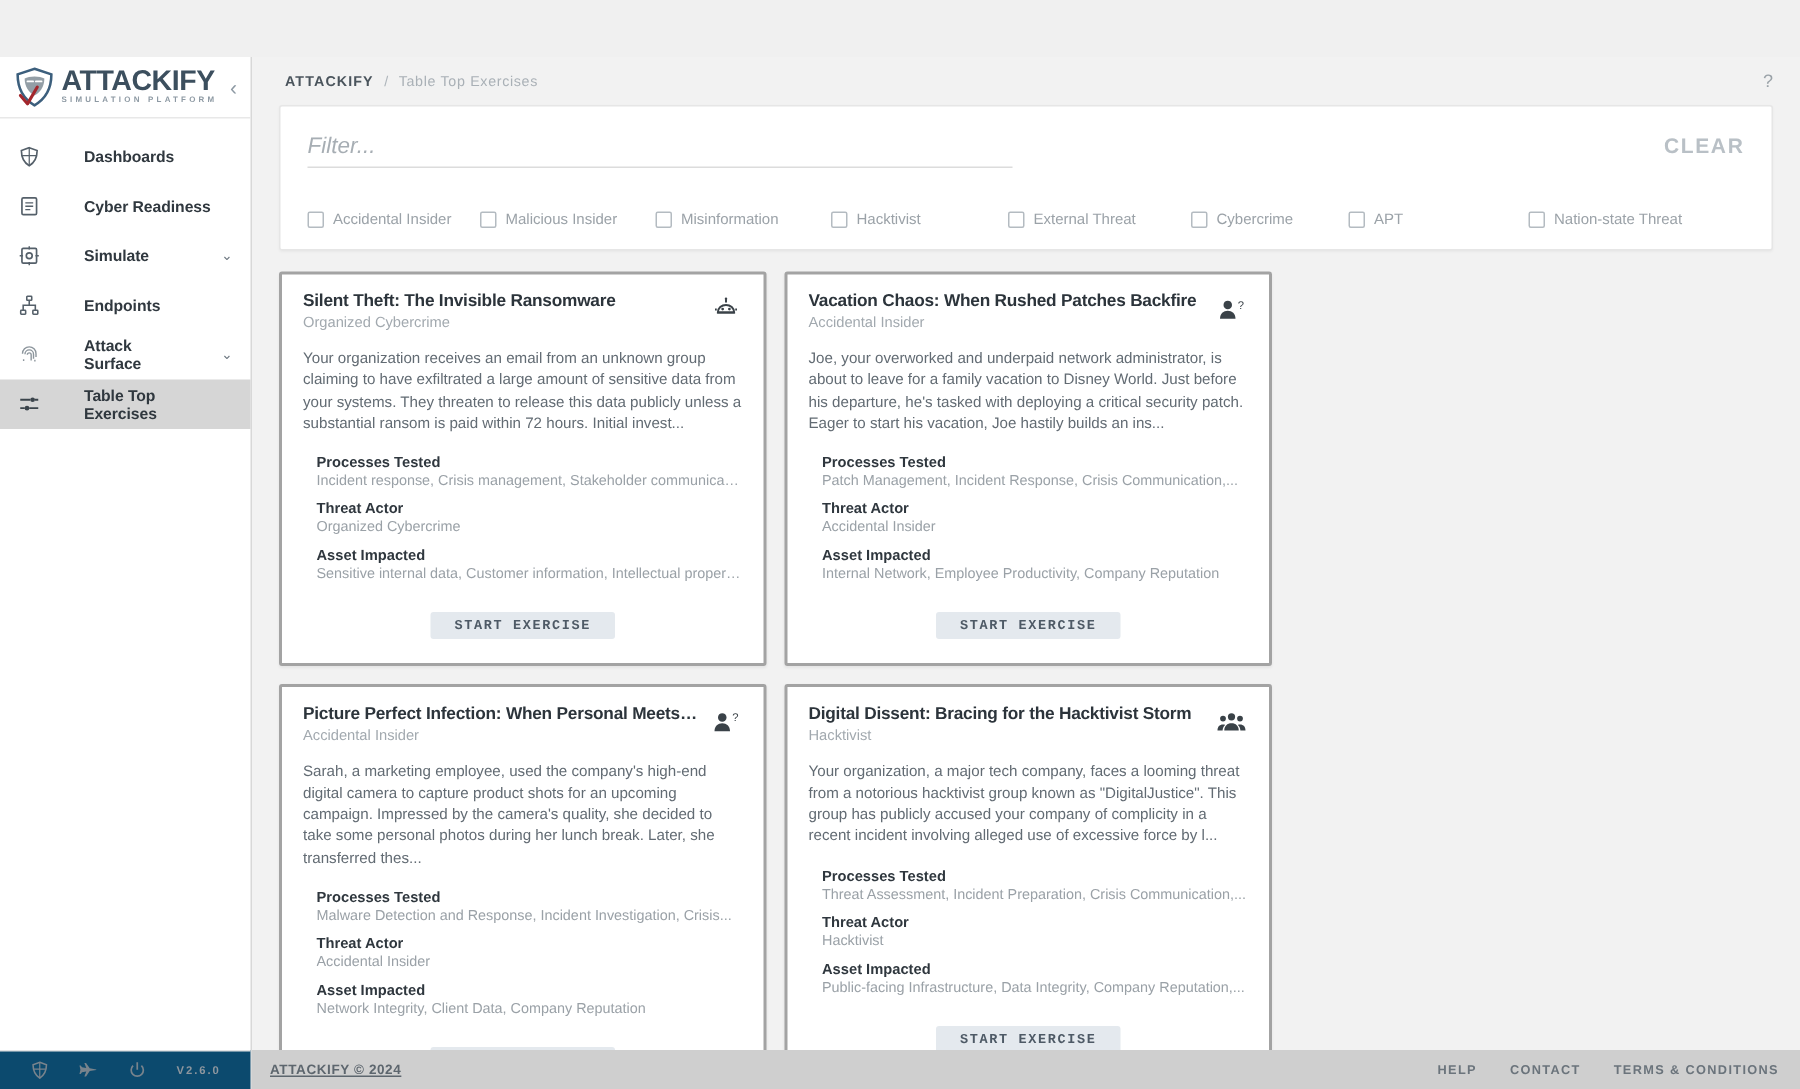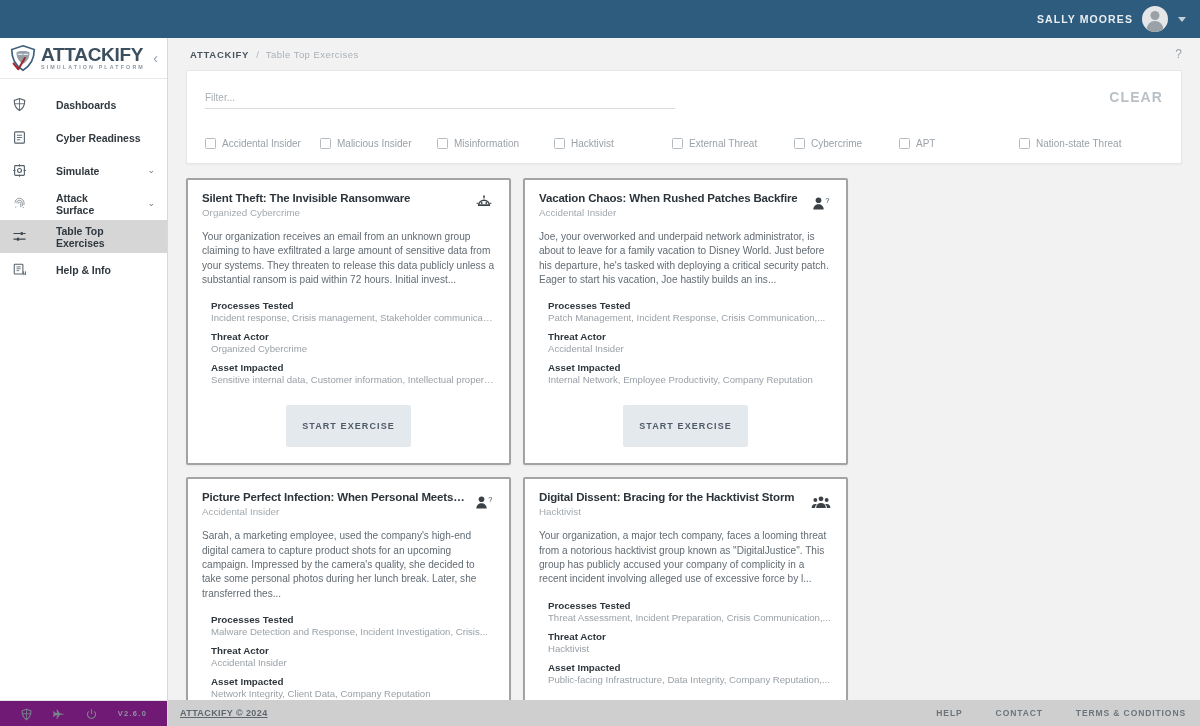--- a/index.html
+++ b/index.html
@@ -82,21 +82,21 @@
   }
   .nav-label {
     font-size: 10.5px; color: #30383f; font-weight: bold;
     letter-spacing: -0.05px;
   }
   .nav-chevron { margin-left: auto; color: #6d7780; font-size: 9px; line-height: 1; }
 
   .sidebar-footer {
     height: 26px; border-top: 1px solid #e3e3e3;
     display: flex; align-items: center; justify-content: space-around;
-    padding: 0 10px; background: #701a75;
+    padding: 0 10px; background: #0c4a6e;
   }
   .sf-icon { color: #78838c; width: 13px; height: 13px; cursor: pointer; }
   .sf-version {
     font-size: 7.5px; color: #8d969e; letter-spacing: 1.3px; font-weight: bold;
   }
 
   
   .main {
     position: absolute; top: 38px; left: 168px;
     width: 1032px; height: 688px;
@@ -123,23 +123,24 @@
     margin: 0 18px 0 18px; background: #fff;
     border: 1px solid #e6e6e6; border-radius: 2px;
     padding: 16px 18px 14px 18px;
     box-shadow: 0 1px 2px rgba(0,0,0,0.045);
     position: relative;
   }
   .filter-top { display: flex; align-items: flex-start; }
   .filter-input-wrap { width: 470px; position: relative; }
   .filter-input {
     width: 100%; border: none; border-bottom: 1px solid #dcdcdc;
-    background: transparent; font-size: 10px; color: #55606a;
+    background: transparent; font-size: 15px; color: #55606a;
     padding: 2px 0 5px 0; outline: none;
     font-family: "Liberation Sans", sans-serif;
+    font-style: italic;
   }
   .filter-input::placeholder { color: #a7aeb4; }
   .clear-btn {
     margin-left: auto; font-size: 14px; color: #b9c0c6;
     letter-spacing: 1.1px; font-weight: bold; cursor: pointer;
     padding-top: 2px;
   }
   .chip-row {
     display: flex; align-items: center; margin-top: 29px;
     padding-right: 2px;
@@ -189,49 +190,42 @@
     font-size: 9.6px; color: #9aa1a7; margin-left: 9px;
     white-space: nowrap; overflow: hidden; text-overflow: ellipsis;
   }
   .card-actions {
     display: flex; justify-content: center;
     padding: 20px 0 16px 0;
   }
   .start-btn {
     background: #e4e9ee; color: #4e5a66; border: none; border-radius: 2px;
     font-size: 9px; font-weight: bold; letter-spacing: 1.1px;
-    padding: 16px 16px; cursor: pointer;
-    font-family: Liberation Sans, sans-serif;
+    padding: 4px 16px; cursor: pointer;
+    font-family: Liberation Mono, monospace;
   }
 
   
   .page-footer {
     position: absolute; bottom: 0; left: 168px; width: 1032px; height: 26px;
     background: #cfcfcf; display: flex; align-items: center;
     padding: 0 14px 0 12px; z-index: 25;
   }
   .pf-left { font-size: 9px; color: #5d666e; font-weight: bold; letter-spacing: 0.4px; text-decoration: underline; }
-  .pf-right { margin-left: auto; display: flex; gap: 33px; }
+  .pf-right { margin-left: auto; display: flex; gap: 22px; }
   .pf-link {
     font-size: 8.5px; color: #6b747c; font-weight: bold;
     letter-spacing: 0.9px; cursor: pointer;
   }
 </style>
 </head>
 <body>
 
 <div class="app">
 
-  <div class="topbar">
-    <div class="user-block">
-      <span class="user-name">SALLY MOORES</span>
-      <span class="avatar"></span>
-      <span class="caret-down"></span>
-    </div>
-  </div>
 
   <div class="sidebar">
     <div class="logo-row">
       <span class="logo-shield">
         <svg viewBox="0 0 32 32" width="30" height="30">
           <path d="M16 3 L28 7 C28 18 23 25 16 29 C9 25 4 18 4 7 Z" fill="#fff" stroke="#3c5f7d" stroke-width="1.8"></path>
           <path d="M9 10 C12 8 20 8 23 10 C23 16 20 20 16 22 C12 20 9 16 9 10 Z" fill="#6f7d88" opacity="0.75"></path>
           <path d="M11 12 L15 12 M17 12 L21 12" stroke="#fff" stroke-width="1.3" stroke-linecap="round"></path>
           <path d="M6 22 L11 28 L18 16" fill="none" stroke="#a3262c" stroke-width="2.2" stroke-linecap="round" stroke-linejoin="round"></path>
         </svg>
@@ -270,20 +264,31 @@
           <svg viewBox="0 0 20 20" width="15" height="15" fill="none" stroke="#55606a" stroke-width="1.5">
             <rect x="3.5" y="3.5" width="13" height="13" rx="1.2"></rect>
             <circle cx="10" cy="10" r="2.6"></circle>
             <path d="M10 1.5 V4.5 M10 15.5 V18.5 M1.5 10 H4.5 M15.5 10 H18.5" stroke-width="1.3"></path>
           </svg>
         </span>
         <span class="nav-label">Simulate</span>
         <span class="nav-chevron">⌄</span>
       </div>
 
+      <div class="nav-item">
+        <span class="nav-icon">
+          <svg viewBox="0 0 20 20" width="15" height="15" fill="none" stroke="#55606a" stroke-width="1.4">
+            <rect x="7.8" y="2" width="4.4" height="3.6" rx="0.6"></rect>
+            <rect x="2.4" y="14.4" width="4.4" height="3.6" rx="0.6"></rect>
+            <rect x="13.2" y="14.4" width="4.4" height="3.6" rx="0.6"></rect>
+            <path d="M10 5.6 V10 M4.6 14.4 V10 H15.4 V14.4"></path>
+          </svg>
+        </span>
+        <span class="nav-label">Endpoints</span>
+      </div>
 
       <div class="nav-item">
         <span class="nav-icon">
           <svg viewBox="0 0 20 20" width="15" height="15" fill="none" stroke="#8d969d" stroke-width="1.25">
             <path d="M4 9 A6 6 0 0 1 16 9 V12"></path>
             <path d="M6.2 9.5 A3.8 3.8 0 0 1 13.8 9.5 V13.5"></path>
             <path d="M8.3 10 A1.7 1.7 0 0 1 11.7 10 V15"></path>
             <path d="M5 14 V15.5 M15 14.5 V16"></path>
           </svg>
         </span>
@@ -295,30 +300,20 @@
         <span class="nav-icon">
           <svg viewBox="0 0 20 20" width="15" height="15" fill="none" stroke="#3b444b" stroke-width="1.6">
             <path d="M2 6 H11 M15 6 H18 M2 13.5 H6 M10 13.5 H18"></path>
             <circle cx="13" cy="6" r="2.1" fill="#3b444b" stroke="none"></circle>
             <circle cx="8" cy="13.5" r="2.1" fill="#3b444b" stroke="none"></circle>
           </svg>
         </span>
         <span class="nav-label">Table Top Exercises</span>
       </div>
 
-      <div class="nav-item">
-        <span class="nav-icon">
-          <svg viewBox="0 0 20 20" width="15" height="15" fill="none" stroke="#55606a" stroke-width="1.4">
-            <rect x="3" y="3" width="11.5" height="13" rx="1"></rect>
-            <path d="M6 6.5 H11.5 M6 9 H11.5 M6 11.5 H9.5" stroke-width="1.1"></path>
-            <path d="M15.5 12.5 V17 L17 15.8 L18 17 V12.5" stroke-width="1.2"></path>
-          </svg>
-        </span>
-        <span class="nav-label">Help &amp; Info</span>
-      </div>
 
     </div>
 
     <div class="sidebar-footer">
       <span class="sf-icon">
         <svg viewBox="0 0 16 16" width="13" height="13" fill="none" stroke="#78838c" stroke-width="1.3">
           <path d="M8 1.5 L13.5 3.5 C13.5 9.5 11 12.5 8 14.5 C5 12.5 2.5 9.5 2.5 3.5 Z"></path>
           <path d="M8 1.5 V14.5 M3 7 H13" stroke-width="1"></path>
         </svg>
       </span>

